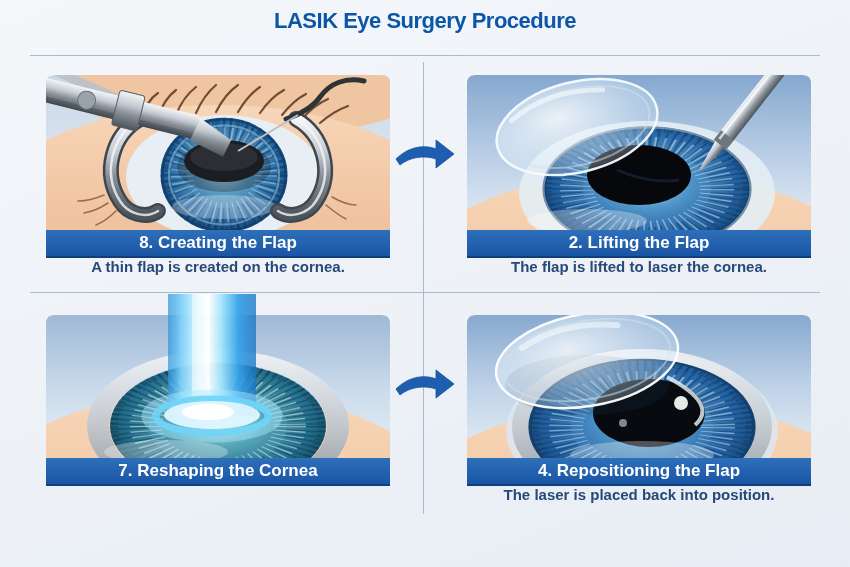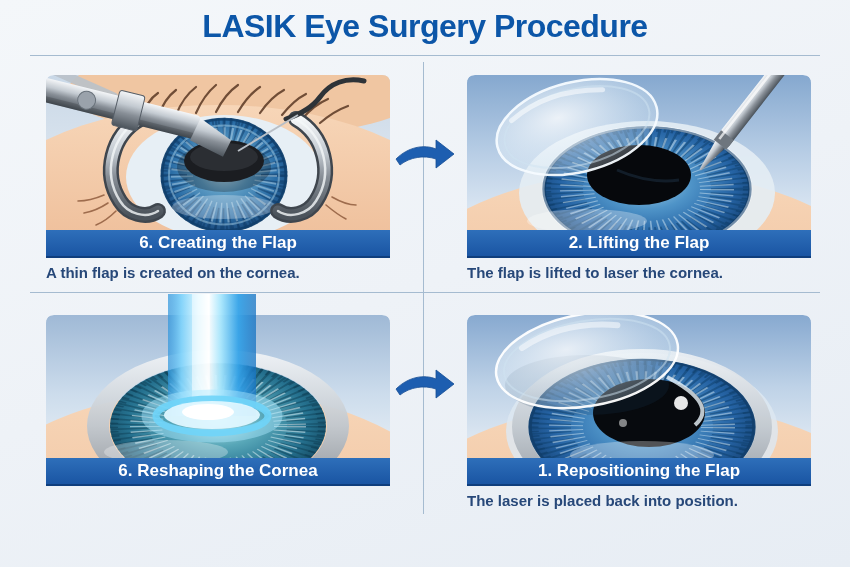--- a/index.html
+++ b/index.html
@@ -3,42 +3,42 @@
 <meta charset="utf-8">
 <style>
   html,body{margin:0;padding:0;background:#dfe5ec;}
   .poster{
     position:relative;width:850px;height:567px;overflow:hidden;
     background:linear-gradient(160deg,#f4f7fa 0%,#eef2f7 50%,#e7edf4 100%);
     font-family:"Liberation Sans","DejaVu Sans",sans-serif;
   }
   .page-title{
     position:absolute;top:8px;left:0;width:100%;text-align:center;
-    font-size:32px;font-weight:bold;letter-spacing:-0.5px;color:var(--title,#0c56a8);
+    font-size:22px;font-weight:bold;letter-spacing:-0.5px;color:var(--title,#0c56a8);
   }
   .rule{position:absolute;background:#a5bbd0;}
   .rule-title{top:55px;left:30px;width:790px;height:1px;}
   .rule-row{top:292px;left:30px;width:790px;height:1px;}
   .rule-col{left:423px;top:62px;width:1px;height:452px;}
   .panel{position:absolute;width:344px;display:flex;flex-direction:column;}
   .p1,.p2{top:75px;} .p3,.p4{top:315px;}
   .p1,.p3{left:46px;} .p2,.p4{left:467px;}
   .art{position:relative;width:344px;}
   .p1 .art,.p2 .art{height:155px;}
   .p3 .art,.p4 .art{height:143px;}
   .art svg{position:absolute;left:0;top:0;display:block;}
   .p3 .art svg{top:-21px;}
   .banner{
     height:26px;line-height:26px;text-align:center;
     background:linear-gradient(180deg,#2e6fba,var(--banner,#1a55a3));
     border-bottom:2px solid #0f3e7d;
     color:#fff;font-size:17px;font-weight:bold;
   }
   .caption{
-    padding-top:6px;text-align:left;
+    text-align:center;
     color:var(--caption,#274879);font-size:15px;font-weight:bold;
   }
   .step-arrow{position:absolute;width:62px;height:34px;}
   .arrow-1{left:394px;top:137px;}
   .arrow-2{left:394px;top:367px;}
 </style>
 <title>LASIK Eye Surgery Procedure</title></head>
 <body>
 
 <div class="poster">
@@ -135,21 +135,21 @@
             <rect x="70" y="12" width="26" height="36" rx="3" fill="url(#a_metal)" stroke="#555d66"></rect>
             <circle cx="40" cy="30" r="9" fill="#9aa2ab" stroke="#6a737c"></circle>
             <polygon points="155,20 190,34 186,52 150,44" fill="url(#a_metal)"></polygon>
           </g>
 
           <path d="M318,6 C300,2 284,8 274,22 C266,33 252,40 240,44" stroke="#2e3338" stroke-width="5" fill="none" stroke-linecap="round"></path>
           <line x1="252" y1="40" x2="192" y2="76" stroke="#b9bfc6" stroke-width="2"></line>
         </g>
       </svg>
     </div>
-    <div class="banner">6. Creating the Flap</div>
+    <div class="banner">8. Creating the Flap</div>
     <div class="caption">A thin flap is created on the cornea.</div>
   </div>
 
   <div class="panel p2">
     <div class="art">
       <svg width="344" height="155" viewBox="0 0 344 155">
         <defs>
           <linearGradient id="b_sky" x1="0" y1="0" x2="0" y2="1">
             <stop offset="0" stop-color="#85a8cf"></stop>
               <stop offset="0.5" stop-color="#b7cde5"></stop>
@@ -269,21 +269,21 @@
           <rect x="122" y="0" width="88" height="122" fill="url(#c_beam)" opacity="0.95"></rect>
           <rect x="146" y="0" width="18" height="122" fill="#ffffff" opacity="0.5"></rect>
 
           <ellipse cx="166" cy="122" rx="64" ry="20" fill="none" stroke="#aee8ff" stroke-width="13" opacity="0.45"></ellipse>
           <ellipse cx="166" cy="122" rx="56" ry="17" fill="none" stroke="#6fd4f8" stroke-width="7" opacity="0.9"></ellipse>
           <ellipse cx="166" cy="121" rx="48" ry="14" fill="#dff7ff" opacity="0.95"></ellipse>
           <ellipse cx="162" cy="118" rx="26" ry="8" fill="#ffffff"></ellipse>
         </g>
       </svg>
     </div>
-    <div class="banner">6. Reshaping the Cornea</div>
+    <div class="banner">7. Reshaping the Cornea</div>
   </div>
 
   <div class="panel p4">
     <div class="art">
       <svg width="344" height="143" viewBox="0 0 344 143">
         <defs>
           <linearGradient id="d_sky" x1="0" y1="0" x2="0" y2="1">
             <stop offset="0" stop-color="#87a9d0"></stop>
               <stop offset="0.5" stop-color="#bed2e7"></stop>
               <stop offset="1" stop-color="#e7eef5"></stop>
@@ -333,21 +333,21 @@
 
           <g transform="rotate(-10 120 45)">
             <ellipse cx="120" cy="45" rx="92" ry="46" fill="url(#d_glass)" stroke="#ffffff" stroke-width="2.5" stroke-opacity="0.95"></ellipse>
             <ellipse cx="120" cy="45" rx="84" ry="39" fill="none" stroke="#cfe4f2" stroke-width="2" opacity="0.5"></ellipse>
             <path d="M58,22 q44,-20 98,-6" stroke="#ffffff" stroke-width="6" fill="none" opacity="0.5" stroke-linecap="round"></path>
           </g>
           <path d="M200,62 C 234,80 244,96 228,110" stroke="#e8f4fb" stroke-width="4" fill="none" opacity="0.8"></path>
         </g>
       </svg>
     </div>
-    <div class="banner">1. Repositioning the Flap</div>
+    <div class="banner">4. Repositioning the Flap</div>
     <div class="caption">The laser is placed back into position.</div>
   </div>
 
   <svg class="step-arrow arrow-1" viewBox="0 0 62 34">
     <path d="M2,22 C14,10 30,7 42,12 L42,3 L60,17 L42,31 L42,22 C30,18 16,20 6,28 Z" style="fill:var(--accent,#1d5eb0)" stroke="#164e94" stroke-width="0.8"></path>
   </svg>
   <svg class="step-arrow arrow-2" viewBox="0 0 62 34">
     <path d="M2,22 C14,10 30,7 42,12 L42,3 L60,17 L42,31 L42,22 C30,18 16,20 6,28 Z" style="fill:var(--accent,#1d5eb0)" stroke="#164e94" stroke-width="0.8"></path>
   </svg>
 

